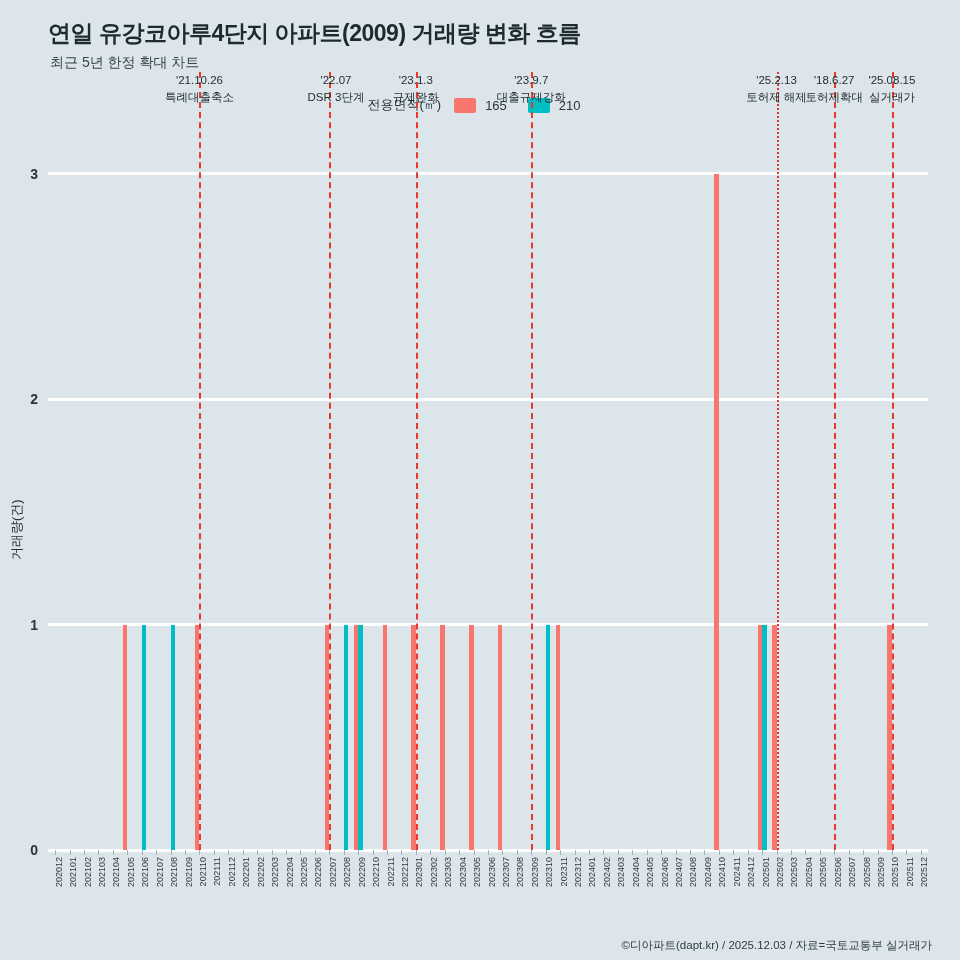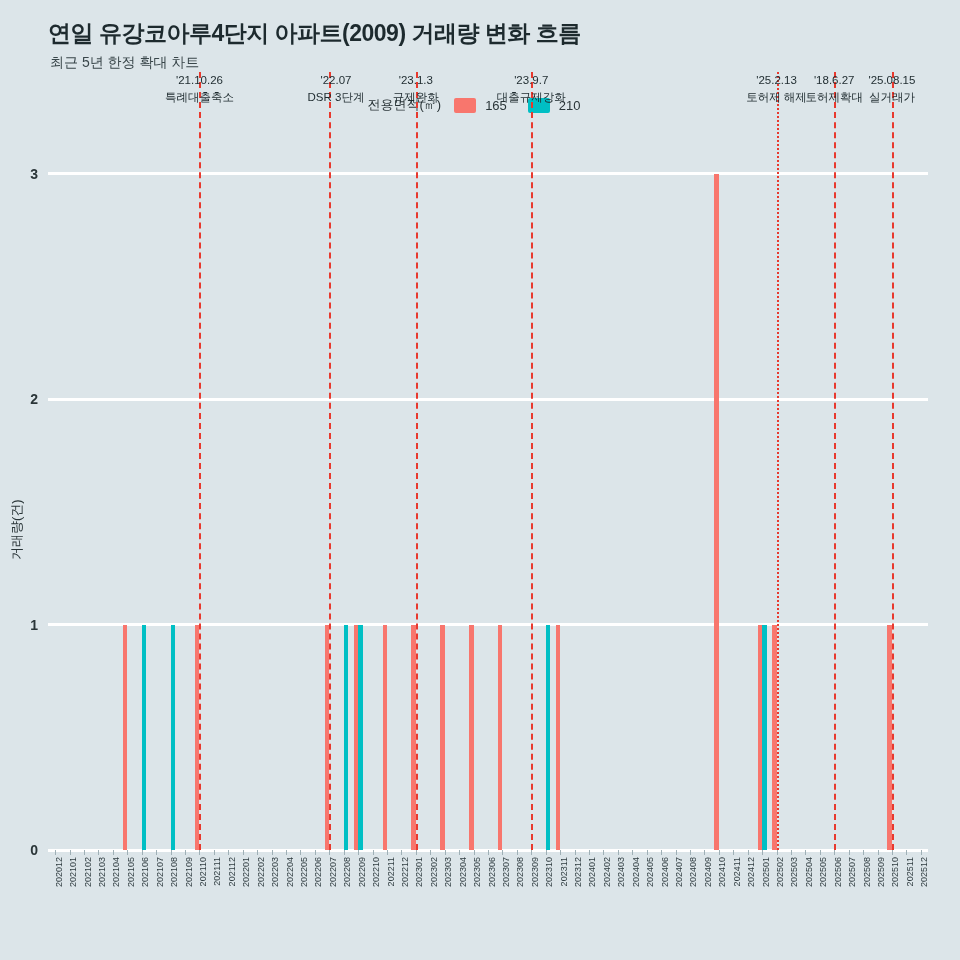--- a/index.html
+++ b/index.html
@@ -385,14 +385,15 @@
           <span class="vline-text">토허제확대</span>
         </div>
         <div class="vline" style="left: 843.934px;"></div>
         <div class="vline-label" style="left: 843.934px; top: -68px;">
           <span class="vline-date">'25.08.15</span>
           <span class="vline-text">실거래가</span>
         </div>
       </div>
   </div>
 
+  <div class="credit">©디아파트(dapt.kr) / 2025.12.03 / 자료=국토교통부 실거래가</div>
 
 </div>
 
 </body></html>

